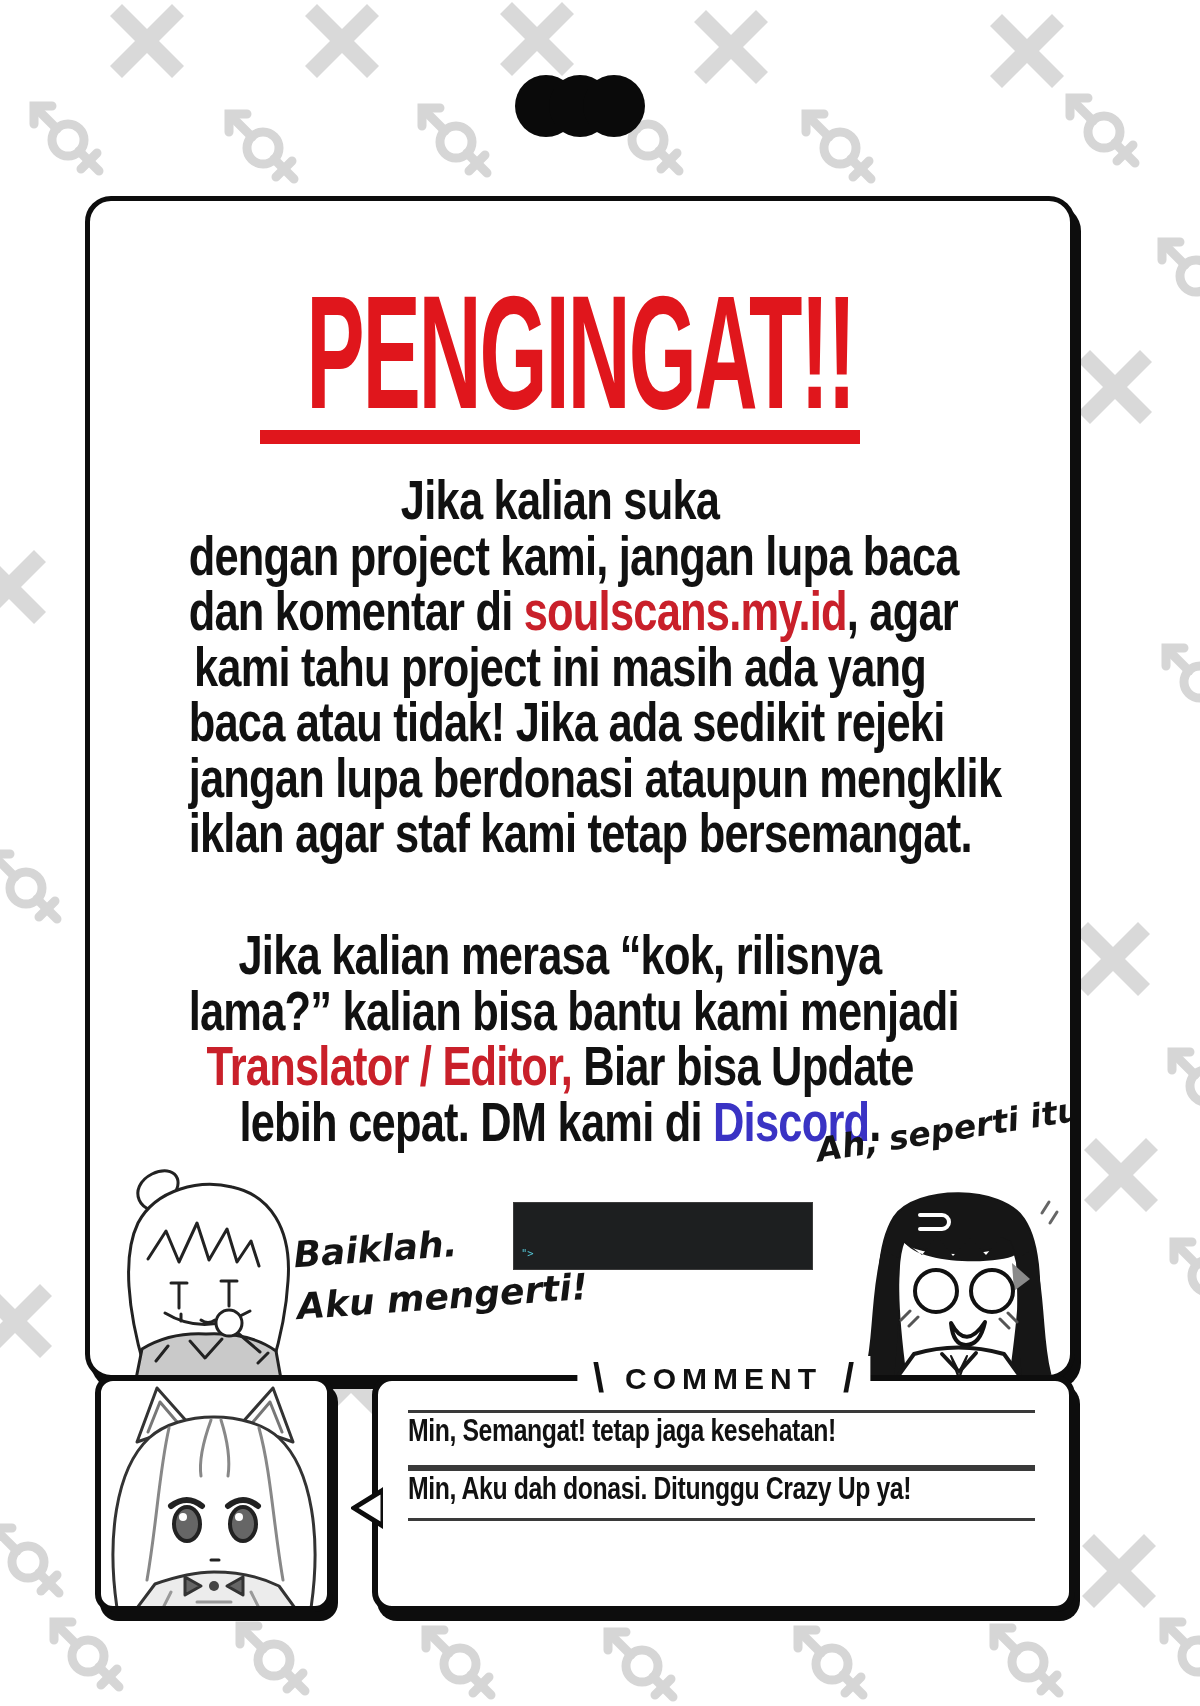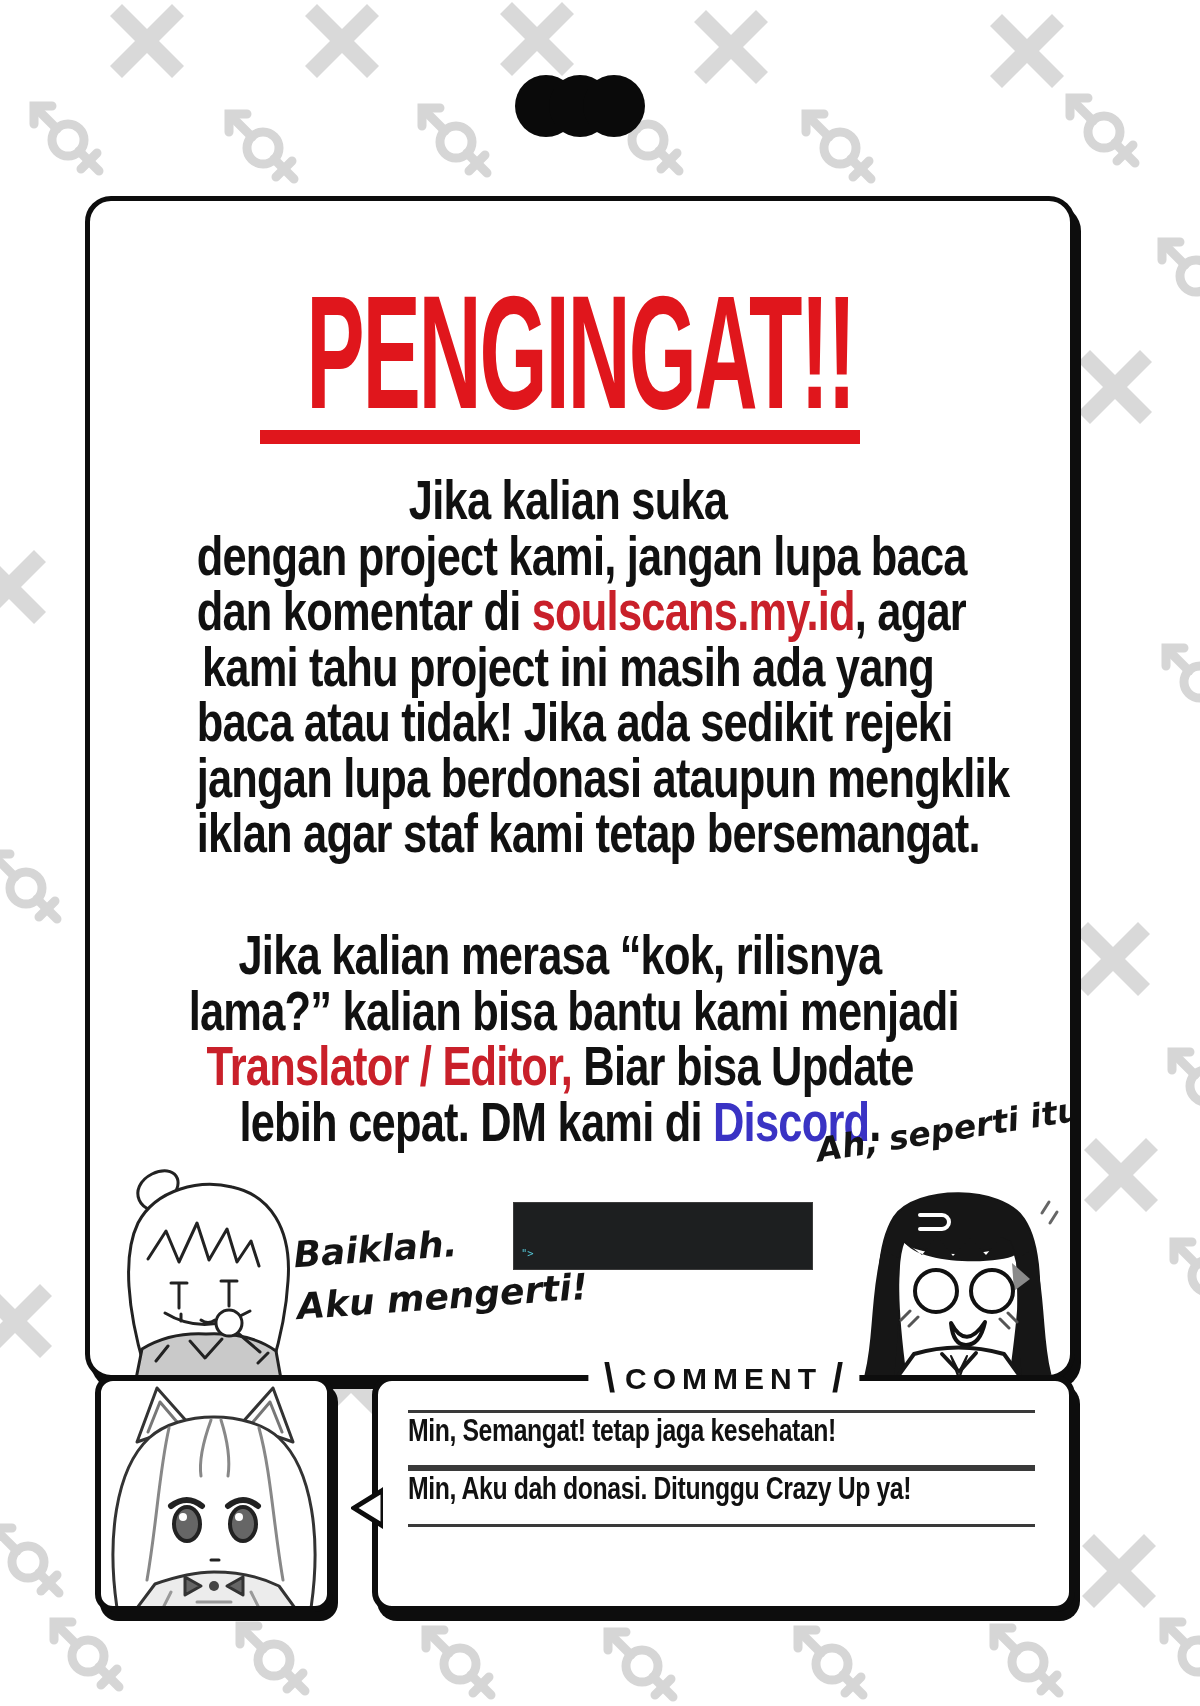--- a/index.html
+++ b/index.html
@@ -17,21 +17,21 @@
         box-shadow:6px 9px 0 #0d0d0d;overflow:hidden;margin-top:48px;}
   .content{position:absolute;left:0;right:40px;top:0;height:100%;}
   .title{position:absolute;top:92px;left:0;width:100%;margin:0;text-align:center;
          font-size:162px;line-height:118px;font-weight:800;letter-spacing:-4px;
          color:var(--accent-red,#e0161c);transform:scaleX(0.54);transform-origin:50% 50%;}
   .title-underline{position:absolute;top:229px;left:50%;margin-left:-300px;width:600px;height:14px;
          background:var(--accent-red,#e0161c);}
   .para{position:absolute;left:0;width:100%;text-align:center;font-weight:700;}
   .para .ln{display:block;font-size:55px;line-height:55.5px;letter-spacing:-1px;white-space:nowrap;
          transform:scaleX(0.79);transform-origin:50% 50%;}
-  .p1{top:272px;padding-left:8px;}
+  .p1{top:272px;}
   .p2{top:727px;}
   .red{color:var(--link-red,#c9202a);}
   .blue{color:var(--discord-blue,#3a33c4);}
 
   
   .note{position:absolute;font-family:"DejaVu Sans",sans-serif;font-style:italic;font-weight:700;
         color:#141414;white-space:nowrap;}
   .note-left{left:205px;top:1018px;font-size:36px;line-height:52px;transform:rotate(-4deg);}
   .note-right{left:725px;top:908px;font-size:33px;transform:rotate(-9deg);}
 
@@ -49,21 +49,21 @@
   
   .avatar-box{position:absolute;left:95px;top:1375px;width:238px;height:237px;box-sizing:border-box;
               background:#fff;border:6px solid #0d0d0d;border-radius:18px;z-index:2;
               box-shadow:5px 9px 0 #0d0d0d;overflow:hidden;}
   .comment-box{position:absolute;left:372px;top:1375px;width:703px;height:237px;box-sizing:border-box;
               background:#fff;border:6px solid #0d0d0d;border-radius:20px;z-index:2;
               box-shadow:5px 9px 0 #0d0d0d;}
   .comment-header{position:absolute;top:-25px;left:50%;transform:translateX(-50%);
               background:#fff;padding:0 16px;height:44px;line-height:44px;white-space:nowrap;
               font-weight:800;font-size:30px;z-index:3;}
-  .comment-header .word{letter-spacing:6px;margin:0 10px;}
+  .comment-header .word{letter-spacing:6px;margin:0 21px;}
   .comment-header .sl{font-size:40px;font-weight:700;vertical-align:-3px;}
   .comment-list{position:absolute;left:30px;right:34px;top:29px;}
   .sep{height:3px;background:#3a3a3a;}
   .comment-row{height:52px;display:flex;align-items:flex-start;}
   .comment-row .ln{font-size:31px;font-weight:800;letter-spacing:-0.5px;white-space:nowrap;
               transform:scaleX(0.8);transform-origin:0 50%;}
   .tail{position:absolute;left:-27px;top:106px;z-index:3;}
 </style>
 </head>
 <body>
@@ -231,20 +231,20 @@
       <polygon points="32,3 3,21 32,39" fill="#fff" stroke="#0d0d0d" stroke-width="5"></polygon>
     </svg>
     <div class="comment-header"><span class="sl">\</span><span class="word">COMMENT</span><span class="sl">/</span></div>
     <div class="comment-list">
       <div class="sep"></div>
       <div class="comment-row">
           <span class="ln">Min, Semangat! tetap jaga kesehatan!</span>
         </div>
       <div class="sep"></div>
       <div class="sep"></div>
-      <div class="comment-row" style="height:53px">
+      <div class="comment-row" style="height:47px">
           <span class="ln">Min, Aku dah donasi. Ditunggu Crazy Up ya!</span>
         </div>
       <div class="sep"></div>
     </div>
   </div>
 
 </div>
 
 </body></html>

